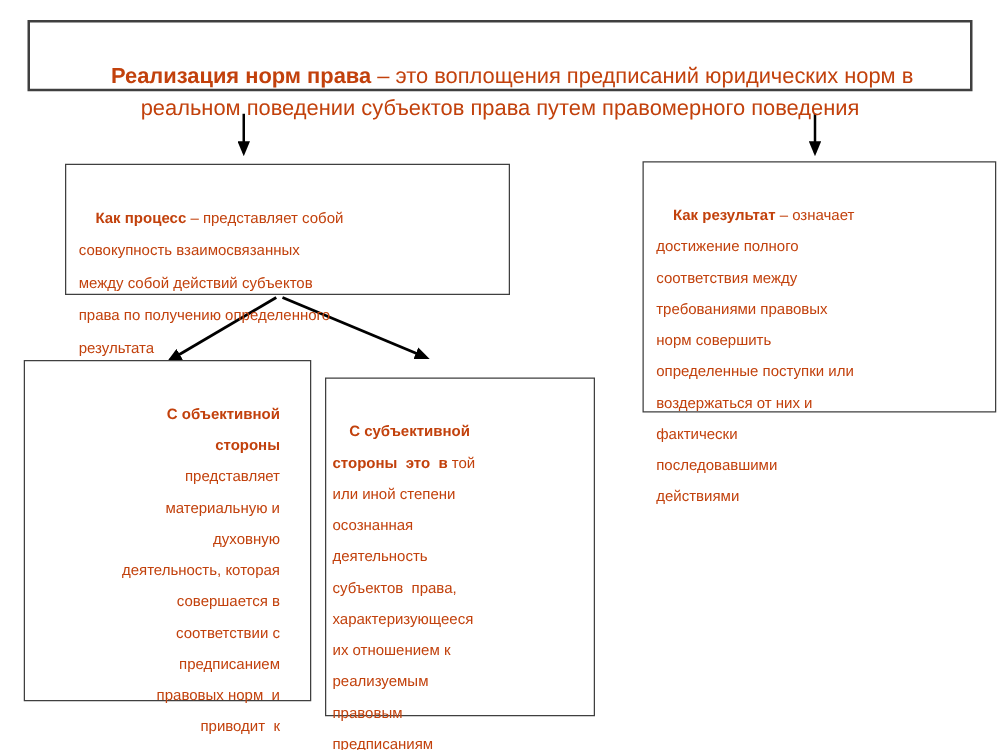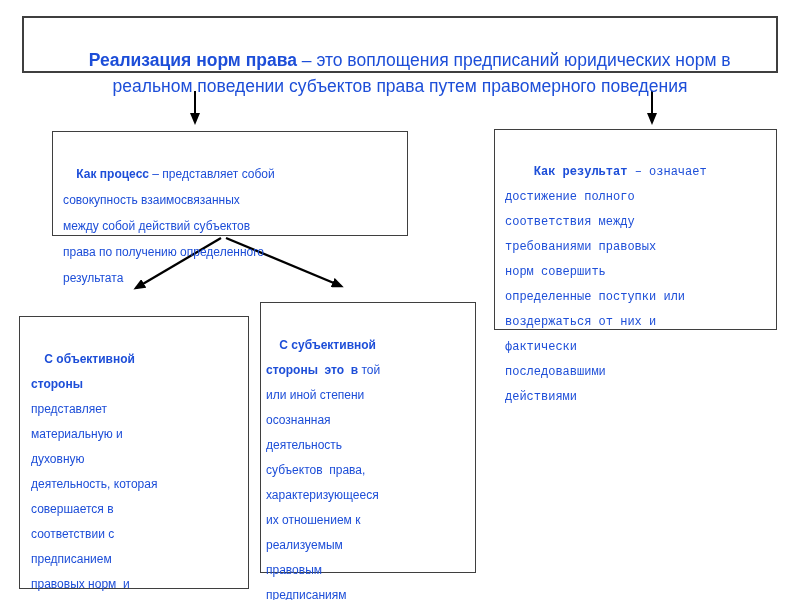--- a/index.html
+++ b/index.html
@@ -2,21 +2,21 @@
 <html lang="ru"><head>
 <meta charset="utf-8">
 <style>
   html, body { margin: 0; padding: 0; background: #ffffff; }
   .canvas {
     position: relative;
     width: 800px;
     height: 600px;
     background: #ffffff;
     font-family: "Liberation Sans", sans-serif;
-    color: #1d4ed8;
+    color: #c2410c;
     overflow: hidden;
   }
   .box {
     position: absolute;
     box-sizing: border-box;
     background: #ffffff;
     border: 1.6px solid #3f3f3f;
     white-space: pre-wrap;
     font-size: 12px;
     line-height: 25px;
@@ -30,27 +30,27 @@
     padding: 3px 12px 0 12px;
     font-size: 17.5px;
     line-height: 26px;
   }
   #box-process {
     left: 52px; top: 131px; width: 356px; height: 105px;
     padding: 3px 8px 0 10px;
     line-height: 26px;
   }
   #box-result {
-    left: 494px; top: 129px; width: 283px; height: 201px;
+    left: 514px; top: 129px; width: 283px; height: 201px;
     padding: 5px 8px 0 10px;
-    font-family: Liberation Mono, monospace;
   }
   #box-objective {
-    left: 19px; top: 316px; width: 230px; height: 273px;
+    left: 19px; top: 288px; width: 230px; height: 273px;
     padding: 5px 24px 0 11px;
+    text-align: right;
   }
   #box-subjective {
     left: 260px; top: 302px; width: 216px; height: 271px;
     padding: 5px 8px 0 5px;
   }
   .arrows {
     position: absolute;
     left: 0; top: 0;
     pointer-events: none;
   }

